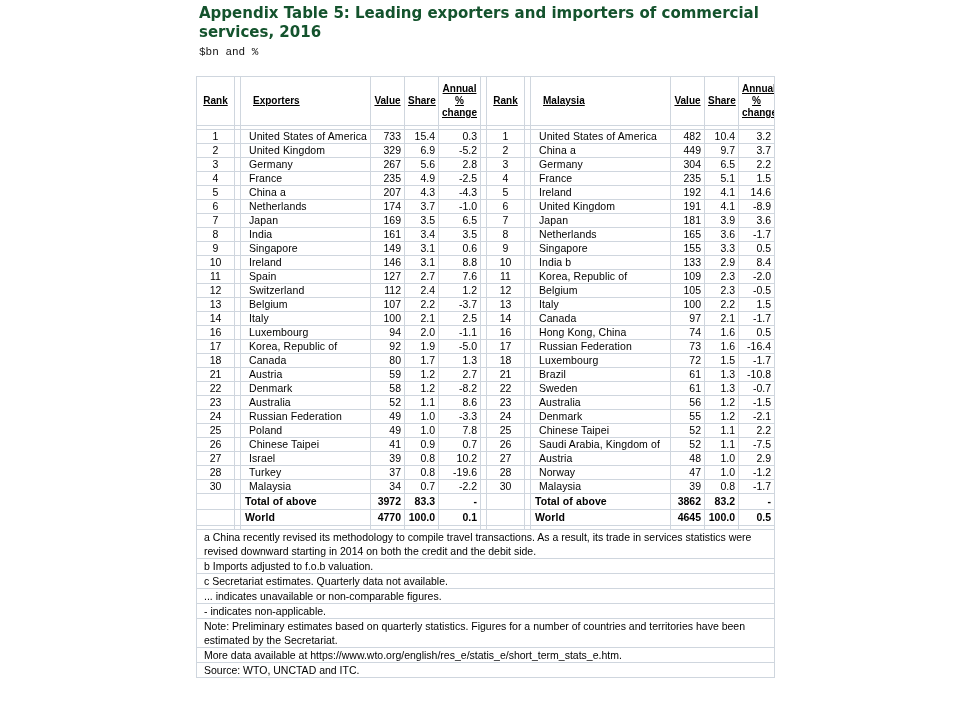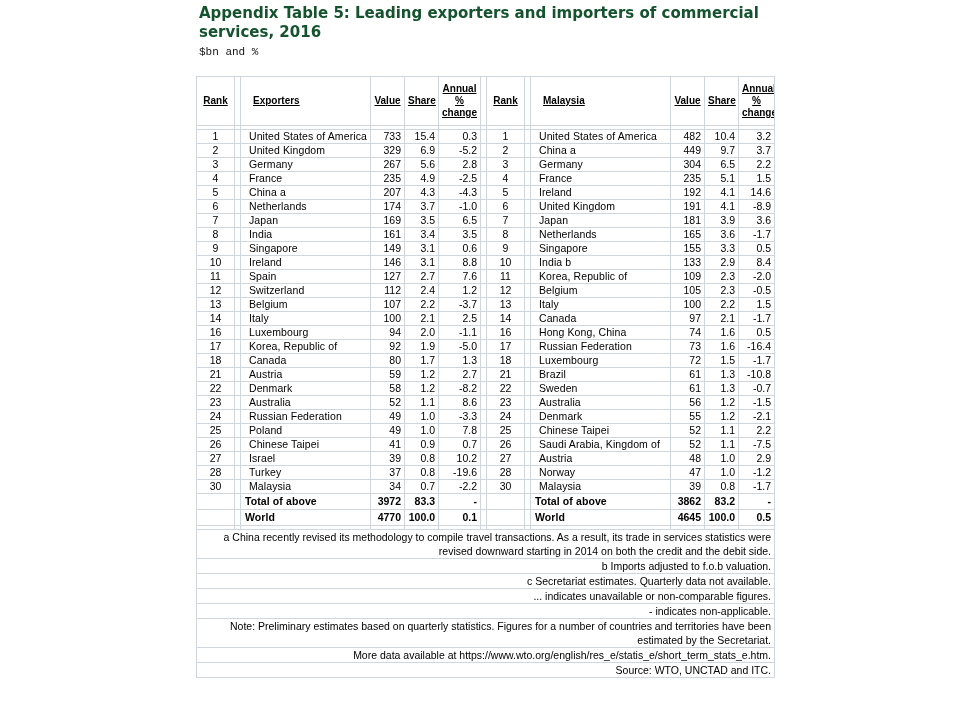--- a/index.html
+++ b/index.html
@@ -18,21 +18,21 @@
   .tbl th { font-weight: bold; font-size: 10px; height: 48px; line-height: 12px; text-decoration: underline; }
   .tbl .sep { padding: 0; border-left: 1px solid #cfd6de; border-right: 1px solid #cfd6de; }
   .tbl .c { text-align: center; }
   .tbl .r { text-align: right; }
   .tbl .l { text-align: left; }
   .tbl .name { padding-left: 8px; letter-spacing: 0.1px; }
   .tbl th.l { padding-left: 12px; }
   .tbl tr.spacer td { height: 3px; line-height: 3px; }
   .tbl tr.bold td { font-weight: bold; height: 15px; line-height: 15px; }
   .tbl tr.bold td.name { padding-left: 4px; }
-  .tbl td.notecell { text-align: right; padding-left: 13px; white-space: normal; line-height: 14px; height: auto; }
+  .tbl td.notecell { text-align: left; padding-left: 7px; white-space: normal; line-height: 14px; height: auto; }
   .tbl td.notecell.single { height: 13px; }
 </style>
 </head>
 <body>
 
 <div class="title">Appendix Table 5: Leading exporters and importers of commercial services, 2016</div>
 <div class="units">$bn and %</div>
 
 <table class="tbl">
   <colgroup>

